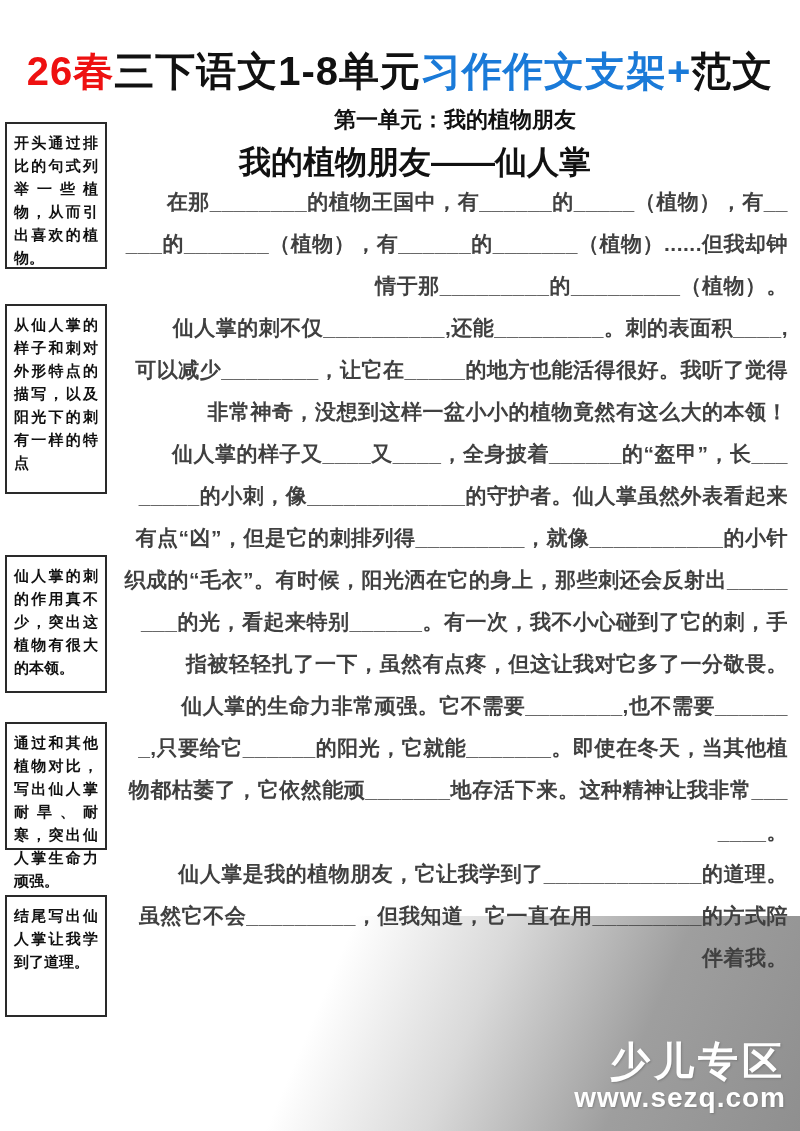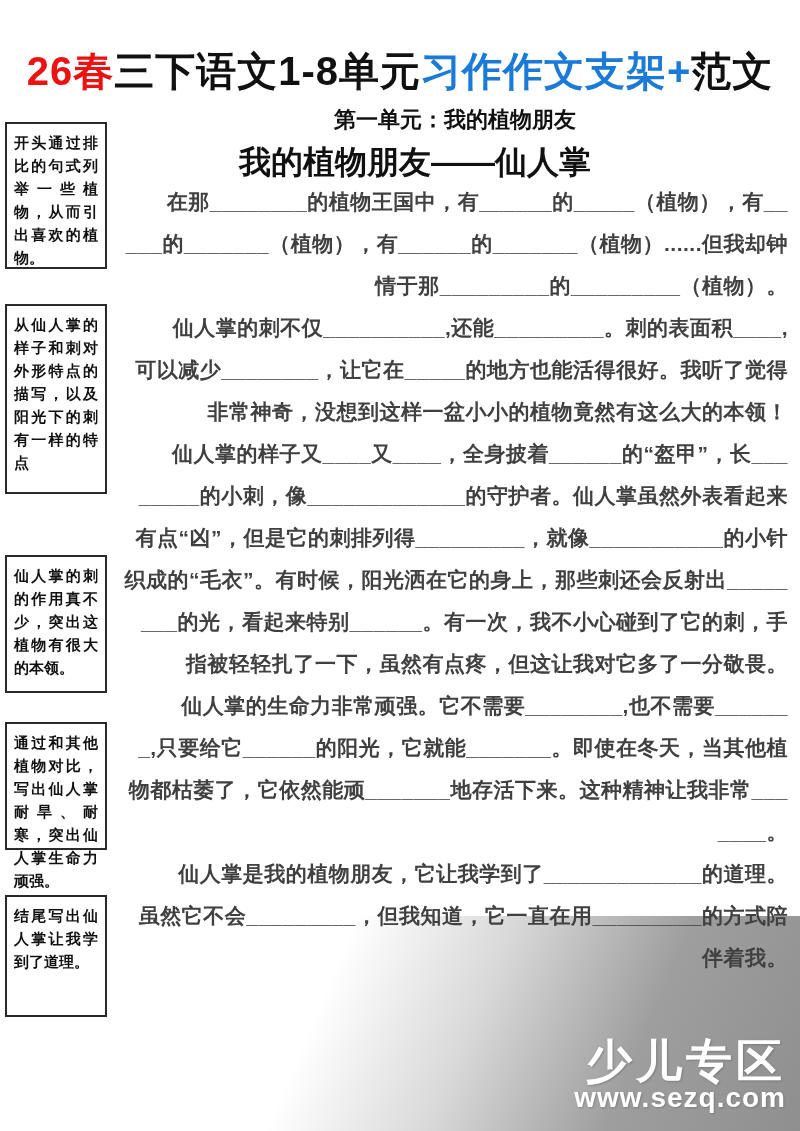--- a/index.html
+++ b/index.html
@@ -101,21 +101,21 @@
   }
   .watermark {
     position: absolute;
     right: 14px;
     bottom: 16px;
     text-align: right;
     color: #ffffff;
     text-shadow: 1px 1px 2px rgba(90,90,90,0.45);
   }
   .watermark-brand {
-    font-size: 46px;
+    font-size: 40px;
     font-weight: 800;
     letter-spacing: 4px;
     line-height: 40px;
   }
   .watermark-url {
     font-size: 28px;
     font-weight: 700;
     letter-spacing: 1px;
     line-height: 34px;
   }

